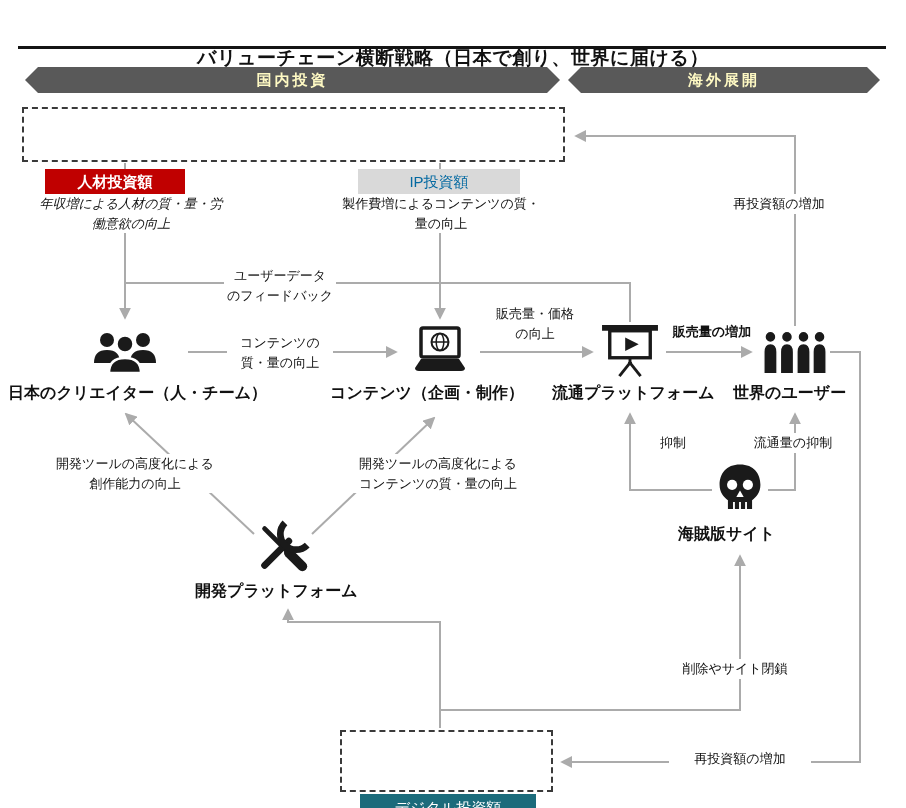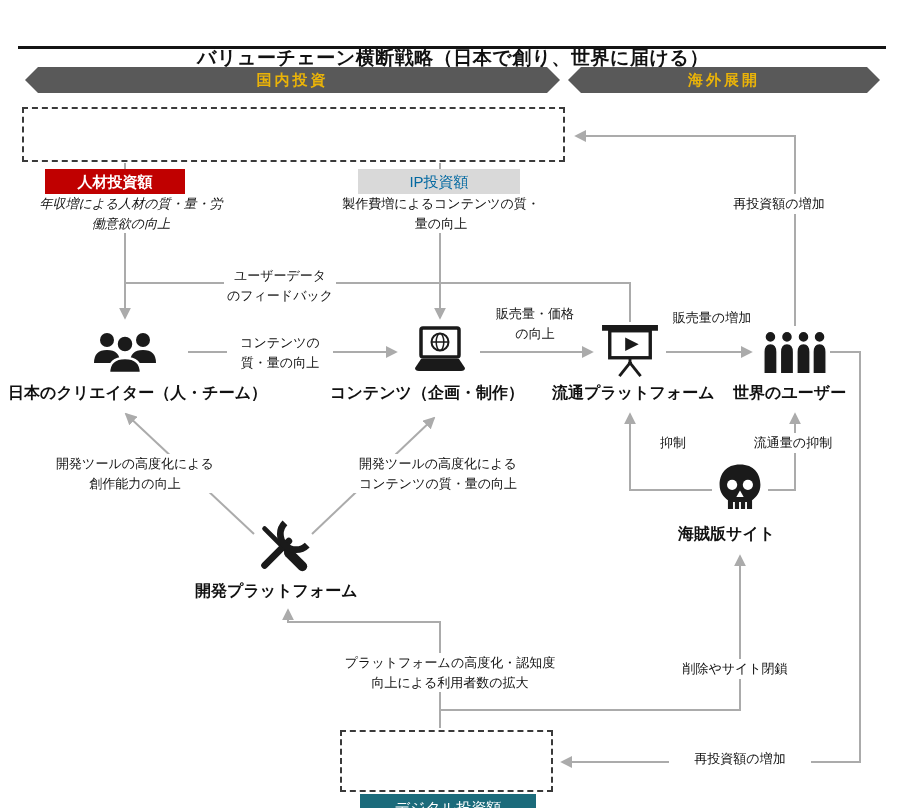--- a/index.html
+++ b/index.html
@@ -4,21 +4,21 @@
 <style>
   * { margin:0; padding:0; box-sizing:border-box; }
   html,body { background:#ffffff; }
   body { font-family:"Liberation Sans","DejaVu Sans",sans-serif; color:#111; }
   .stage { position:relative; width:906px; height:808px; background:#fff; overflow:hidden; }
   .abs { position:absolute; }
 
   .title { top:11px; left:0; width:100%; text-align:center; font-size:19px; font-weight:bold; letter-spacing:.5px;margin-top:34px; }
   .rule { top:46px; left:18px; width:868px; height:3px; background:#141414; }
 
-  .banner { height:26px; background:var(--banner,#595959); color:#eab308; font-weight:bold; font-size:15px;
+  .banner { height:26px; background:var(--banner,#595959); color:#fef9c3; font-weight:bold; font-size:15px;
             display:flex; align-items:center; justify-content:center; letter-spacing:3px;
             clip-path:polygon(0 50%,13px 0,calc(100% - 13px) 0,100% 50%,calc(100% - 13px) 100%,13px 100%); }
 
   .dashed { border:2px dashed #3a3a3a; background:transparent; }
 
   .invbox { display:flex; align-items:center; justify-content:center; font-size:15px;margin-top:48px; }
   .invbox.talent { background:var(--talent-box,#C00000); color:#fff; font-weight:bold; }
   .invbox.ip { background:var(--ip-box,#D9D9D9); color:#0369a1; }
   .invbox.digital { background:var(--digital-box,#1B6B7B); color:#fff; }
 
@@ -72,29 +72,27 @@
 働意欲の向上</div>
   <div class="abs ann" style="left:330px; top:194px; width:222px;">製作費増によるコンテンツの質・
 量の向上</div>
   <div class="abs ann" style="left:708px; top:194px; width:142px;">再投資額の増加</div>
   <div class="abs ann" style="left:224px; top:266px; width:112px;">ユーザーデータ
 のフィードバック</div>
   <div class="abs ann" style="left:227px; top:333px; width:106px;">コンテンツの
 質・量の向上</div>
   <div class="abs ann" style="left:489px; top:304px; width:92px;">販売量・価格
 の向上</div>
-  <div class="abs ann" style="left:654px; top:308px; width:116px;">販売量の増加</div>
+  <div class="abs ann" style="left:654px; top:322px; width:116px;font-weight:bold;">販売量の増加</div>
   <div class="abs ann" style="left:38px; top:454px; width:194px;">開発ツールの高度化による
 創作能力の向上</div>
   <div class="abs ann" style="left:344px; top:454px; width:188px;">開発ツールの高度化による
 コンテンツの質・量の向上</div>
   <div class="abs ann" style="left:650px; top:433px; width:46px;">抑制</div>
   <div class="abs ann" style="left:741px; top:433px; width:104px;">流通量の抑制</div>
-  <div class="abs ann" style="left:334px; top:653px; width:232px;">プラットフォームの高度化・認知度
-向上による利用者数の拡大</div>
   <div class="abs ann" style="left:671px; top:659px; width:128px;">削除やサイト閉鎖</div>
   <div class="abs ann" style="left:669px; top:749px; width:142px;">再投資額の増加</div>
 
   <div class="abs icon" style="left:93px; top:327px; width:64px; height:48px;">
     <svg viewBox="0 0 64 48">
       <g fill="var(--icon,#1a1a1a)">
         <circle cx="14" cy="13" r="7"></circle>
         <path d="M1 36 q0 -13 13 -13 q13 0 13 13 z"></path>
         <circle cx="50" cy="13" r="7"></circle>
         <path d="M37 36 q0 -13 13 -13 q13 0 13 13 z"></path>

